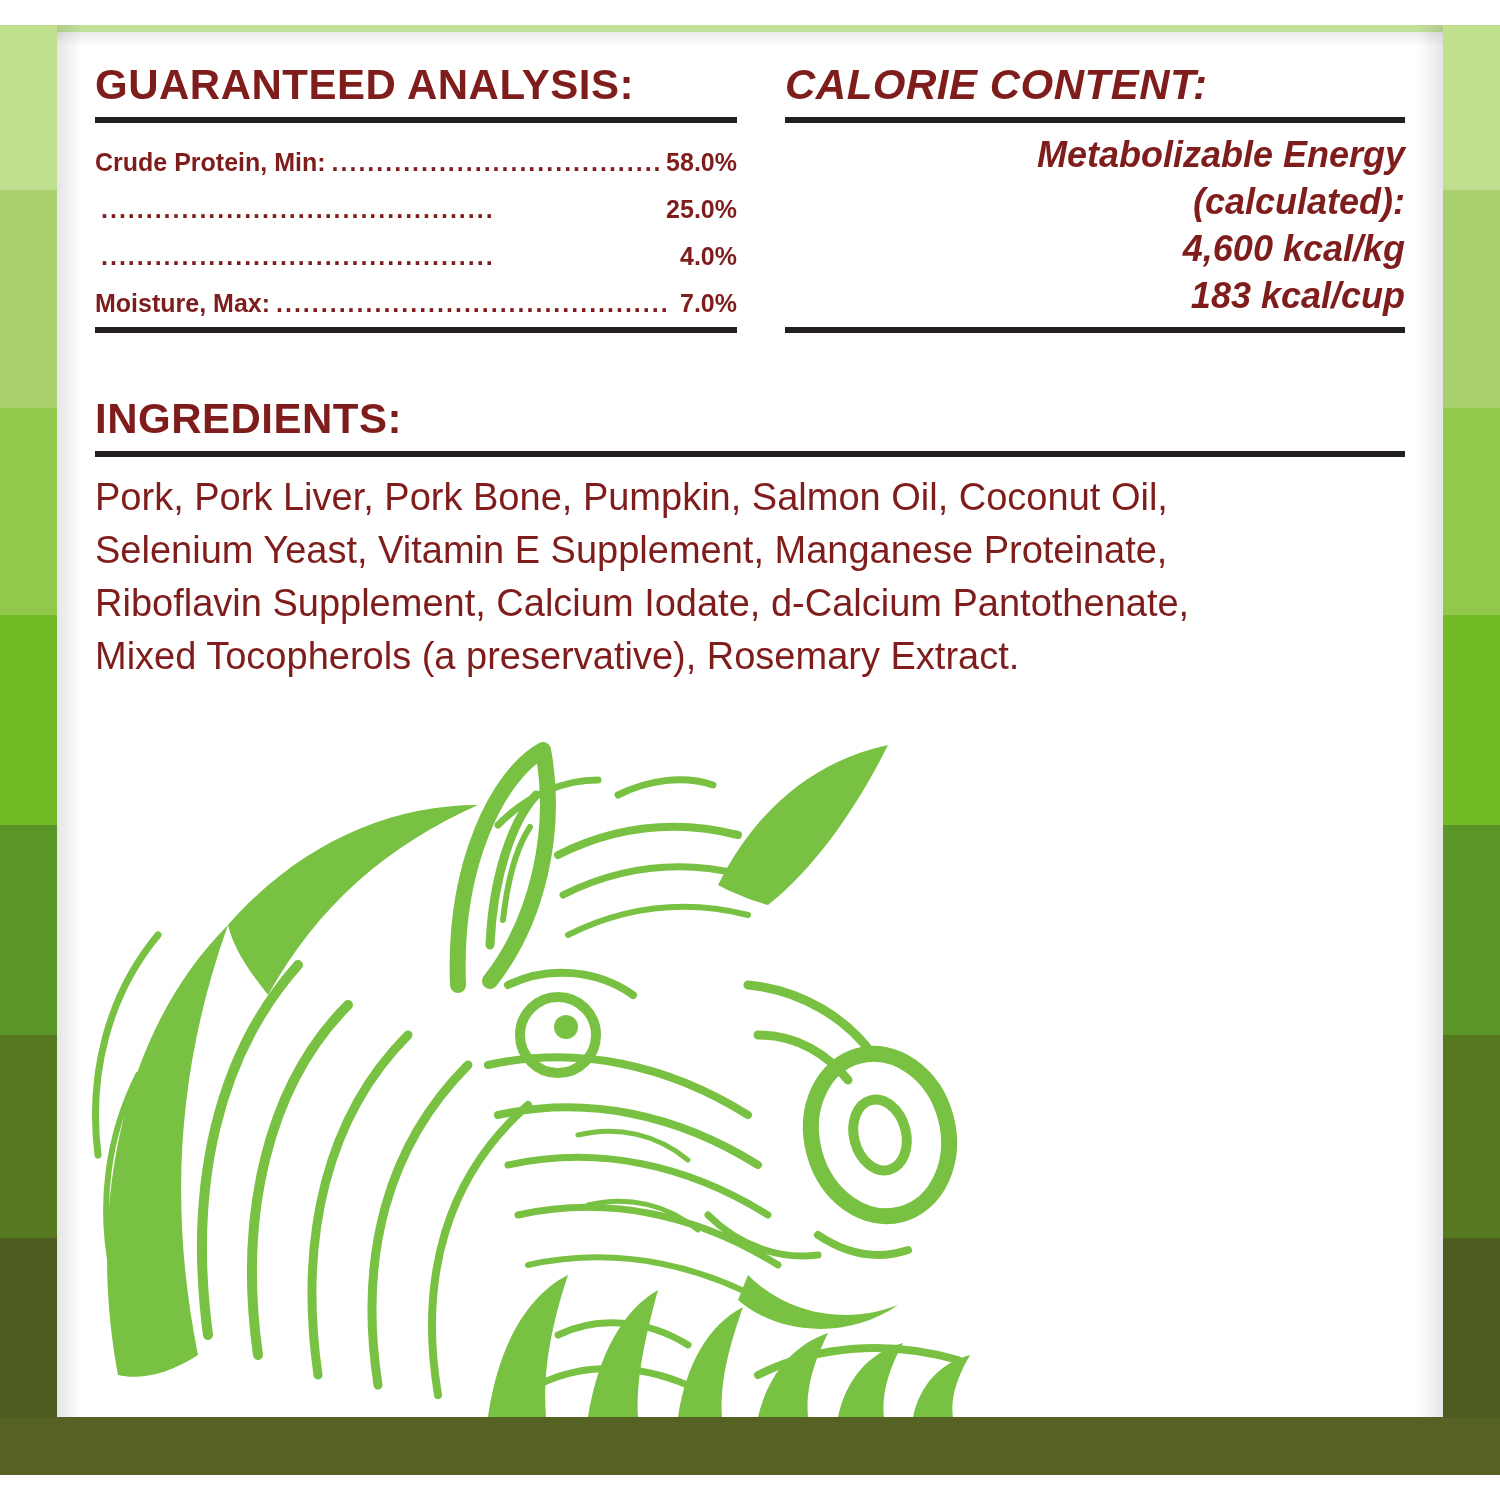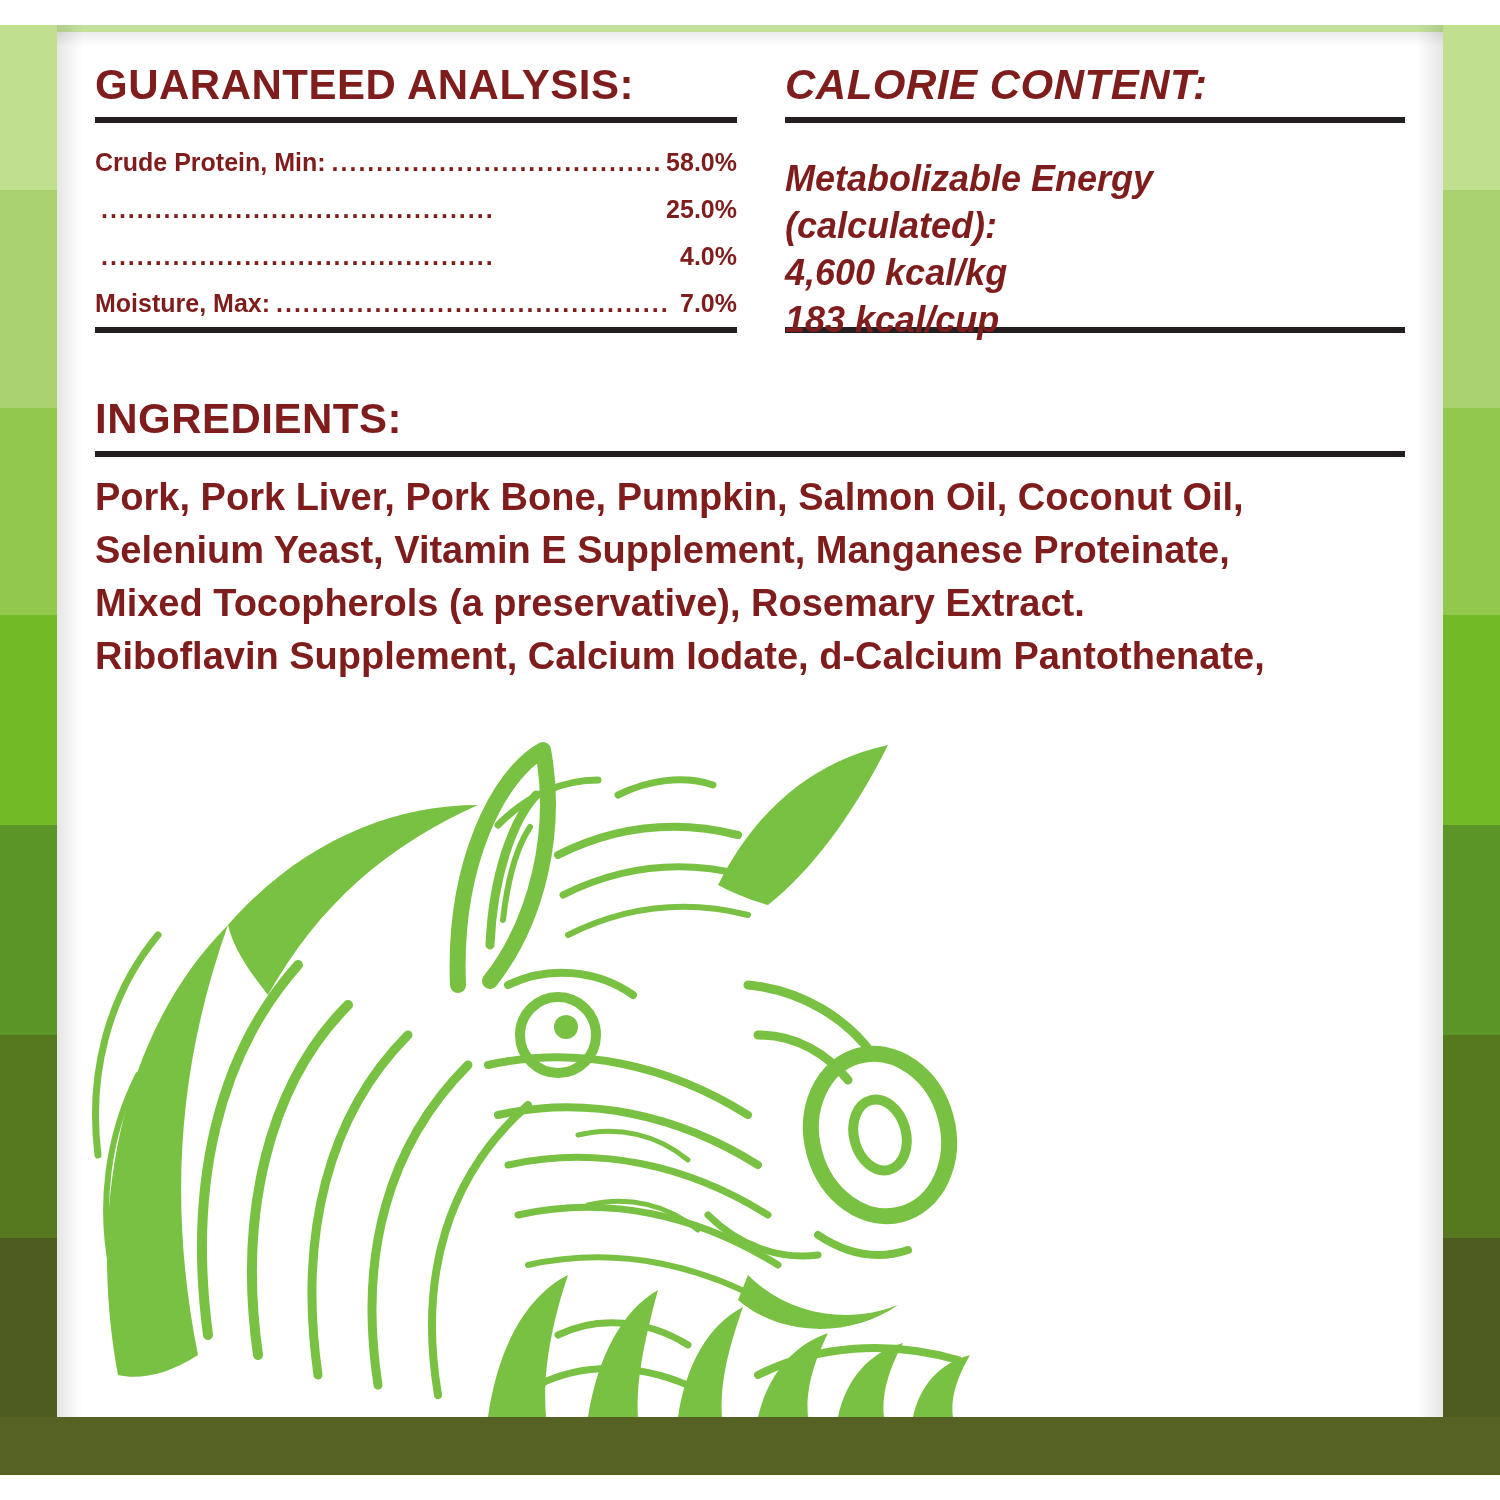--- a/index.html
+++ b/index.html
@@ -45,24 +45,24 @@
   .ga-section { left:95px;  width:642px; }
   .cc-section { left:785px; width:620px; }
 
   .ga-rows { margin-top:16px; font-size:25px; font-weight:bold; line-height:47px; }
   .ga-row { display:flex; align-items:baseline; }
   .ga-row .lbl { white-space:nowrap; }
   .ga-row .leader { flex:1; overflow:hidden; white-space:nowrap;
     margin:0 6px; letter-spacing:2px; }
   .ga-row .val { white-space:nowrap; }
 
-  .cc-lines { margin-top:32px; font-size:36px; font-weight:bold; line-height:47px; }
+  .cc-lines { margin-top:8px; font-size:36px; font-weight:bold; line-height:47px;text-align:right; }
 
   .ing-section { position:absolute; left:95px; top:396px; width:1310px; }
-  .ing-lines { margin-top:14px; font-size:38px; font-weight:bold; line-height:53px; }
+  .ing-lines { margin-top:14px; font-size:38px; font-weight:normal; line-height:53px; }
 
   .pig-wrap { position:absolute; left:58px; top:735px; width:975px; height:682px;
     overflow:hidden; }
   .pig-wrap svg { display:block; width:100%; height:100%; }
 </style>
 </head>
 <body>
 
 <div class="page">
 
@@ -126,22 +126,22 @@
       <div>4,600 kcal/kg</div>
       <div>183 kcal/cup</div>
     </div>
   </section>
 
   <section class="ing-section">
     <h2 class="sec-title" style="border-color: rgb(35, 31, 32);">INGREDIENTS:</h2>
     <div class="ing-lines">
       <div>Pork, Pork Liver, Pork Bone, Pumpkin, Salmon Oil, Coconut Oil,</div>
       <div>Selenium Yeast, Vitamin E Supplement, Manganese Proteinate,</div>
+      <div>Riboflavin Supplement, Calcium Iodate, d-Calcium Pantothenate,</div>
       <div>Mixed Tocopherols (a preservative), Rosemary Extract.</div>
-      <div>Riboflavin Supplement, Calcium Iodate, d-Calcium Pantothenate,</div>
     </div>
   </section>
 
   <div class="pig-wrap" style="color: rgb(121, 193, 66);">
     <svg viewBox="0 0 975 682" xmlns="http://www.w3.org/2000/svg" fill="none" stroke="currentColor" stroke-linecap="round" stroke-linejoin="round">
 
       <path fill="currentColor" stroke="none" d="M60 640 C30 480 60 300 170 190 C120 330 110 470 140 620 C110 640 80 645 60 640 Z"></path>
       <path fill="currentColor" stroke="none" d="M170 190 C240 110 330 70 420 70 C330 110 260 170 210 260 C190 235 175 212 170 190 Z"></path>
       <path stroke-width="10" d="M150 600 C130 450 160 320 240 230"></path>
       <path stroke-width="10" d="M200 620 C180 480 210 350 290 270"></path>

